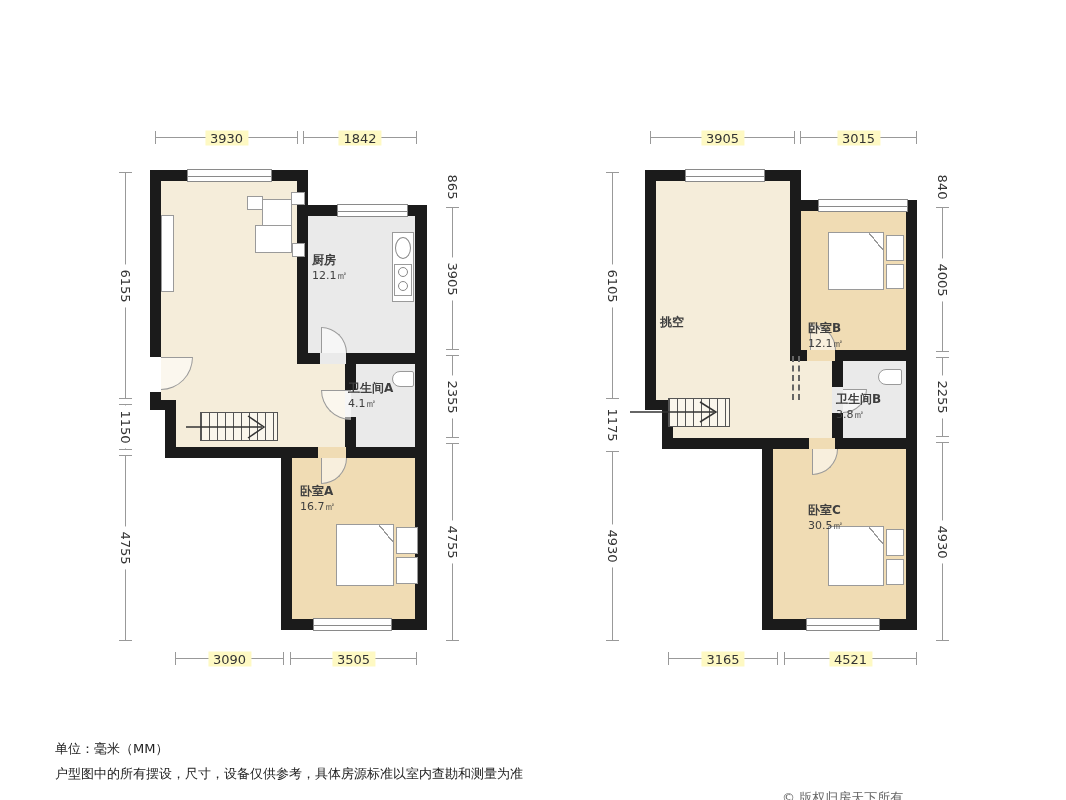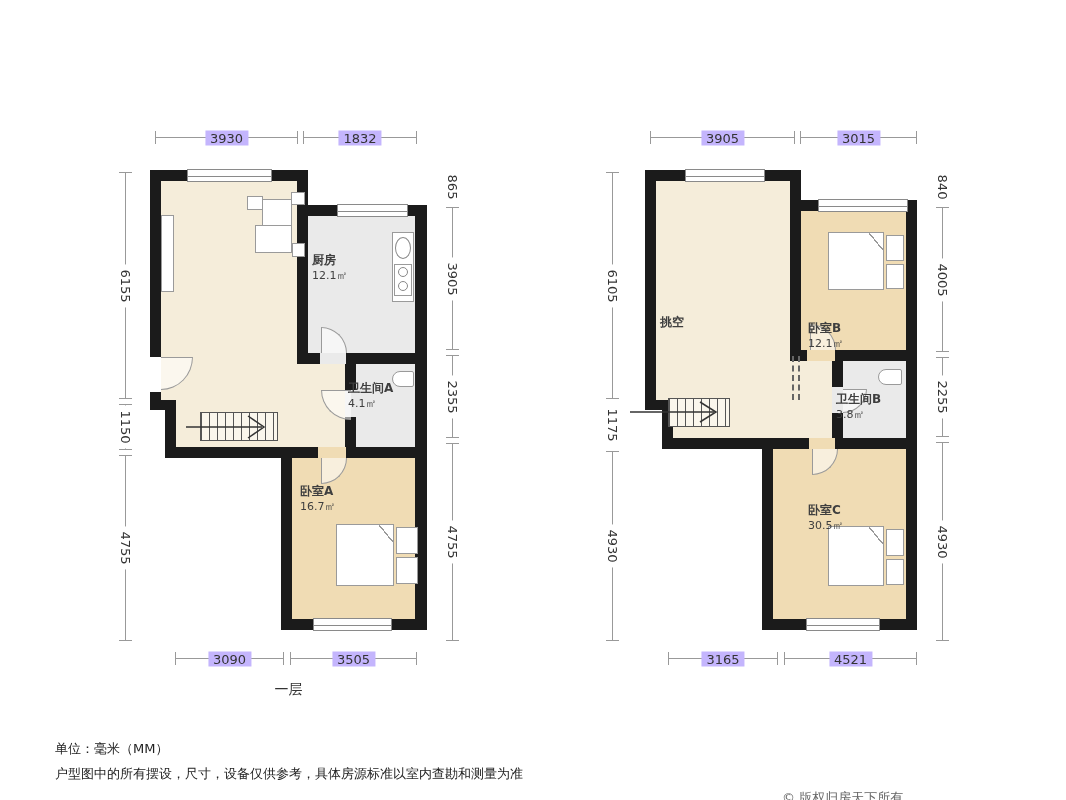--- a/index.html
+++ b/index.html
@@ -22,21 +22,21 @@
   .fold{position:absolute;background:linear-gradient(to bottom left,transparent 47%,#9a9a9a 47%,#9a9a9a 53%,transparent 53%);}
   .dashed{position:absolute;width:4px;border-left:2px dashed #666;border-right:2px dashed #666;box-sizing:content-box;}
   .rl{position:absolute;line-height:1.3;color:#3f3f3f;}
   .rl .rn{font-size:12px;font-weight:600;}
   .rl .ra{font-size:11px;}
   .ftitle{position:absolute;text-align:center;font-size:14px;color:#333;}
   .dimh{position:absolute;height:13px;}
   .dimh .ln{position:absolute;left:0;right:0;top:6px;height:1px;background:#999;}
   .dimh .tk{position:absolute;top:0;width:1px;height:13px;background:#999;}
   .dimh .tk.l{left:0}.dimh .tk.r{right:0}
-  .dimh .lb{position:absolute;left:50%;top:50%;transform:translate(-50%,-50%);background:#c4b5fd;padding:0 5px;font-size:13px;color:#333;white-space:nowrap;}
+  .dimh .lb{position:absolute;left:50%;top:50%;transform:translate(-50%,-50%);background:#fef9c3;padding:0 5px;font-size:13px;color:#333;white-space:nowrap;}
   .dimv{position:absolute;width:13px;}
   .dimv .ln{position:absolute;top:0;bottom:0;left:6px;width:1px;background:#999;}
   .dimv .tk{position:absolute;left:0;width:13px;height:1px;background:#999;}
   .dimv .tk.t{top:0}.dimv .tk.b{bottom:0}
   .dimv .lb{position:absolute;left:50%;top:50%;transform:translate(-50%,-50%);background:#fff;padding:5px 0;font-size:13px;color:#333;writing-mode:vertical-rl;white-space:nowrap;}
   .note{position:absolute;font-size:13px;color:#222;white-space:nowrap;}
   .copy{position:absolute;font-size:13px;color:#666;white-space:nowrap;margin-top:24px;}
   svg.arrow{position:absolute;overflow:visible;}
 </style>
 </head>
@@ -130,21 +130,21 @@
     <div class="dimh" style="left:155px;top:131px;width:143px;">
         <span class="ln"></span>
         <span class="tk l"></span>
         <span class="tk r"></span>
         <span class="lb">3930</span>
       </div>
     <div class="dimh" style="left:303px;top:131px;width:114px;">
         <span class="ln"></span>
         <span class="tk l"></span>
         <span class="tk r"></span>
-        <span class="lb">1832</span>
+        <span class="lb">1842</span>
       </div>
     <div class="dimh" style="left:175px;top:652px;width:109px;">
         <span class="ln"></span>
         <span class="tk l"></span>
         <span class="tk r"></span>
         <span class="lb">3090</span>
       </div>
     <div class="dimh" style="left:290px;top:652px;width:127px;">
         <span class="ln"></span>
         <span class="tk l"></span>
@@ -187,21 +187,20 @@
         <span class="tk b"></span>
         <span class="lb">2355</span>
       </div>
     <div class="dimv" style="left:446px;top:443px;height:198px;">
         <span class="ln"></span>
         <span class="tk t"></span>
         <span class="tk b"></span>
         <span class="lb">4755</span>
       </div>
 
-    <div class="ftitle" style="left:150px;top:681px;width:277px;">一层</div>
   </div>
 
   <div class="abs" style="inset:0;">
 
     <div class="fill cream" style="left:656px;top:181px;width:134px;height:222px;"></div>
     <div class="fill cream" style="left:673px;top:403px;width:117px;height:35px;"></div>
     <div class="fill cream" style="left:790px;top:356px;width:42px;height:82px;"></div>
     <div class="fill tan" style="left:801px;top:211px;width:105px;height:139px;"></div>
     <div class="fill svc" style="left:843px;top:361px;width:63px;height:77px;"></div>
     <div class="fill tan" style="left:773px;top:449px;width:133px;height:170px;"></div>

